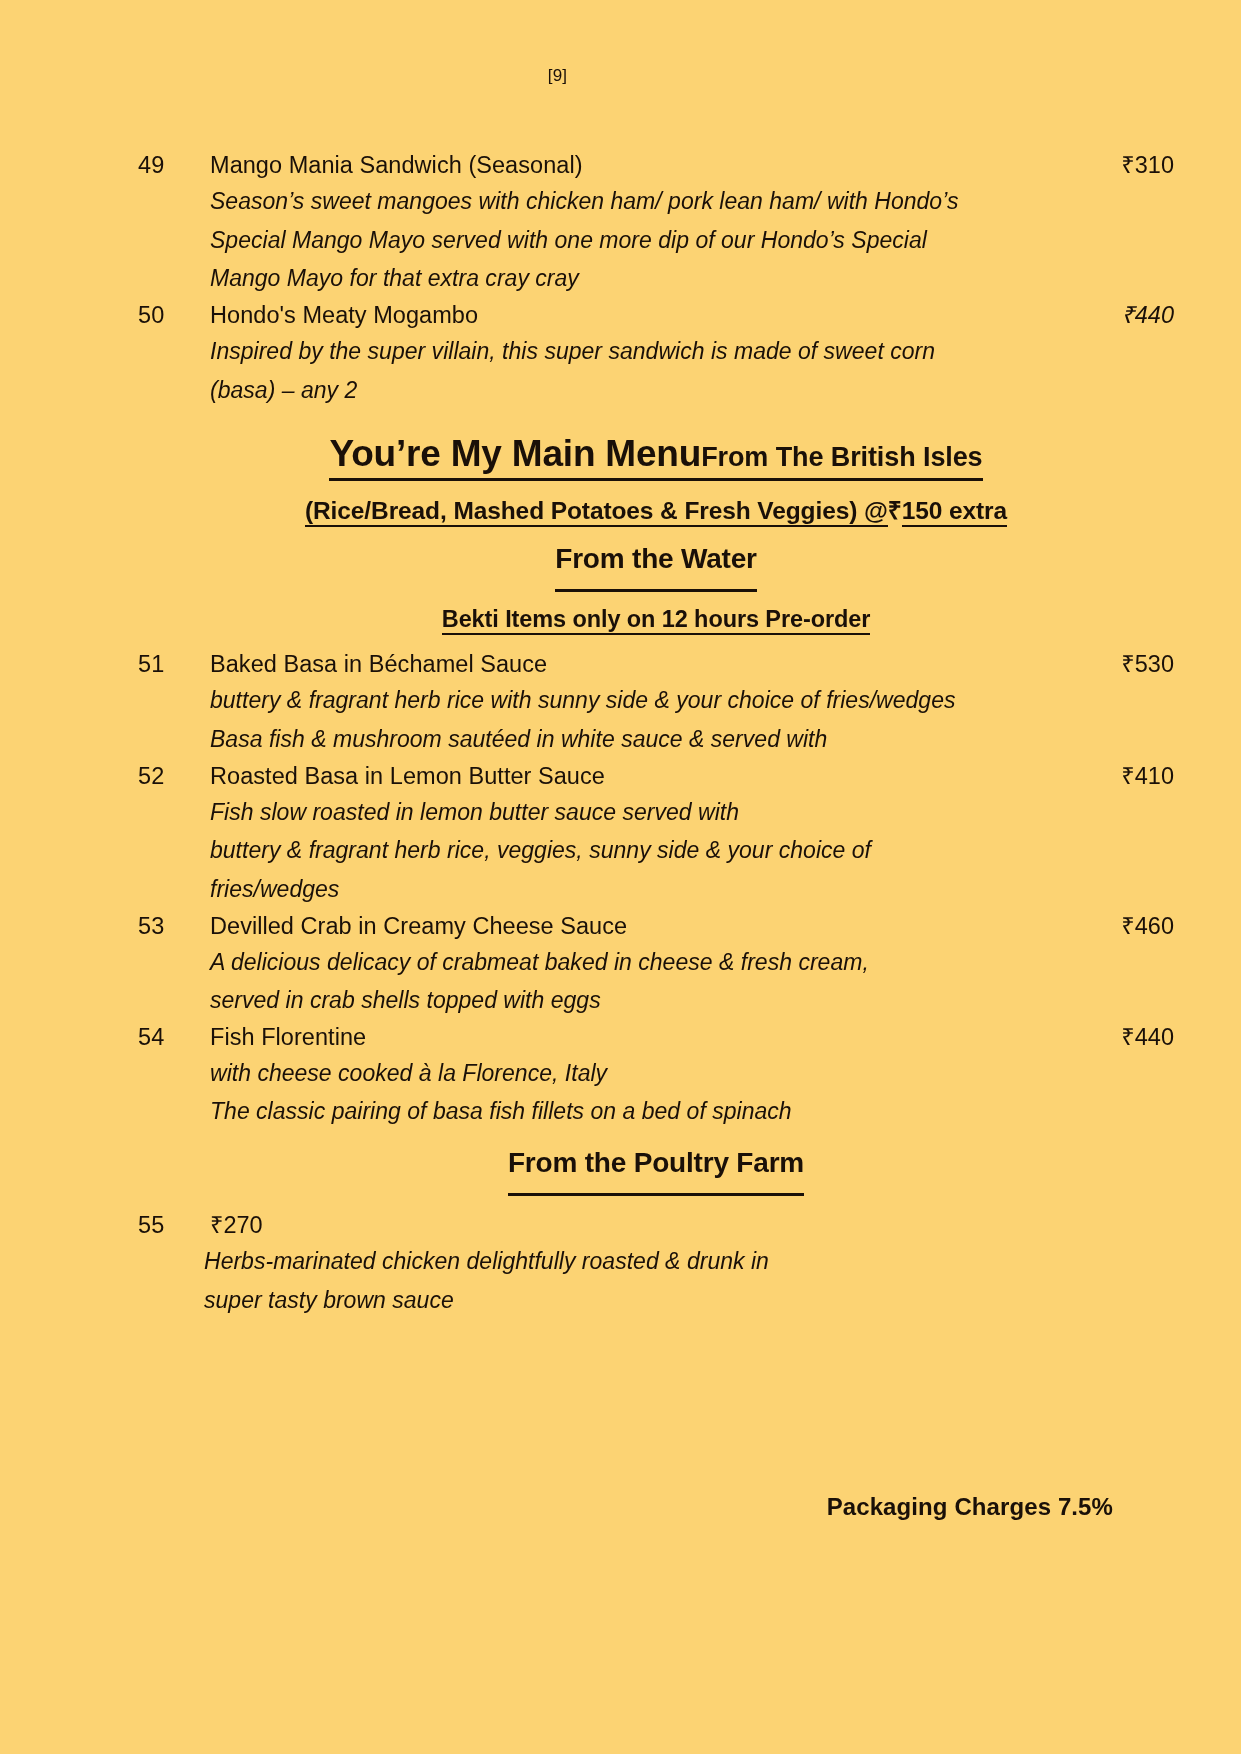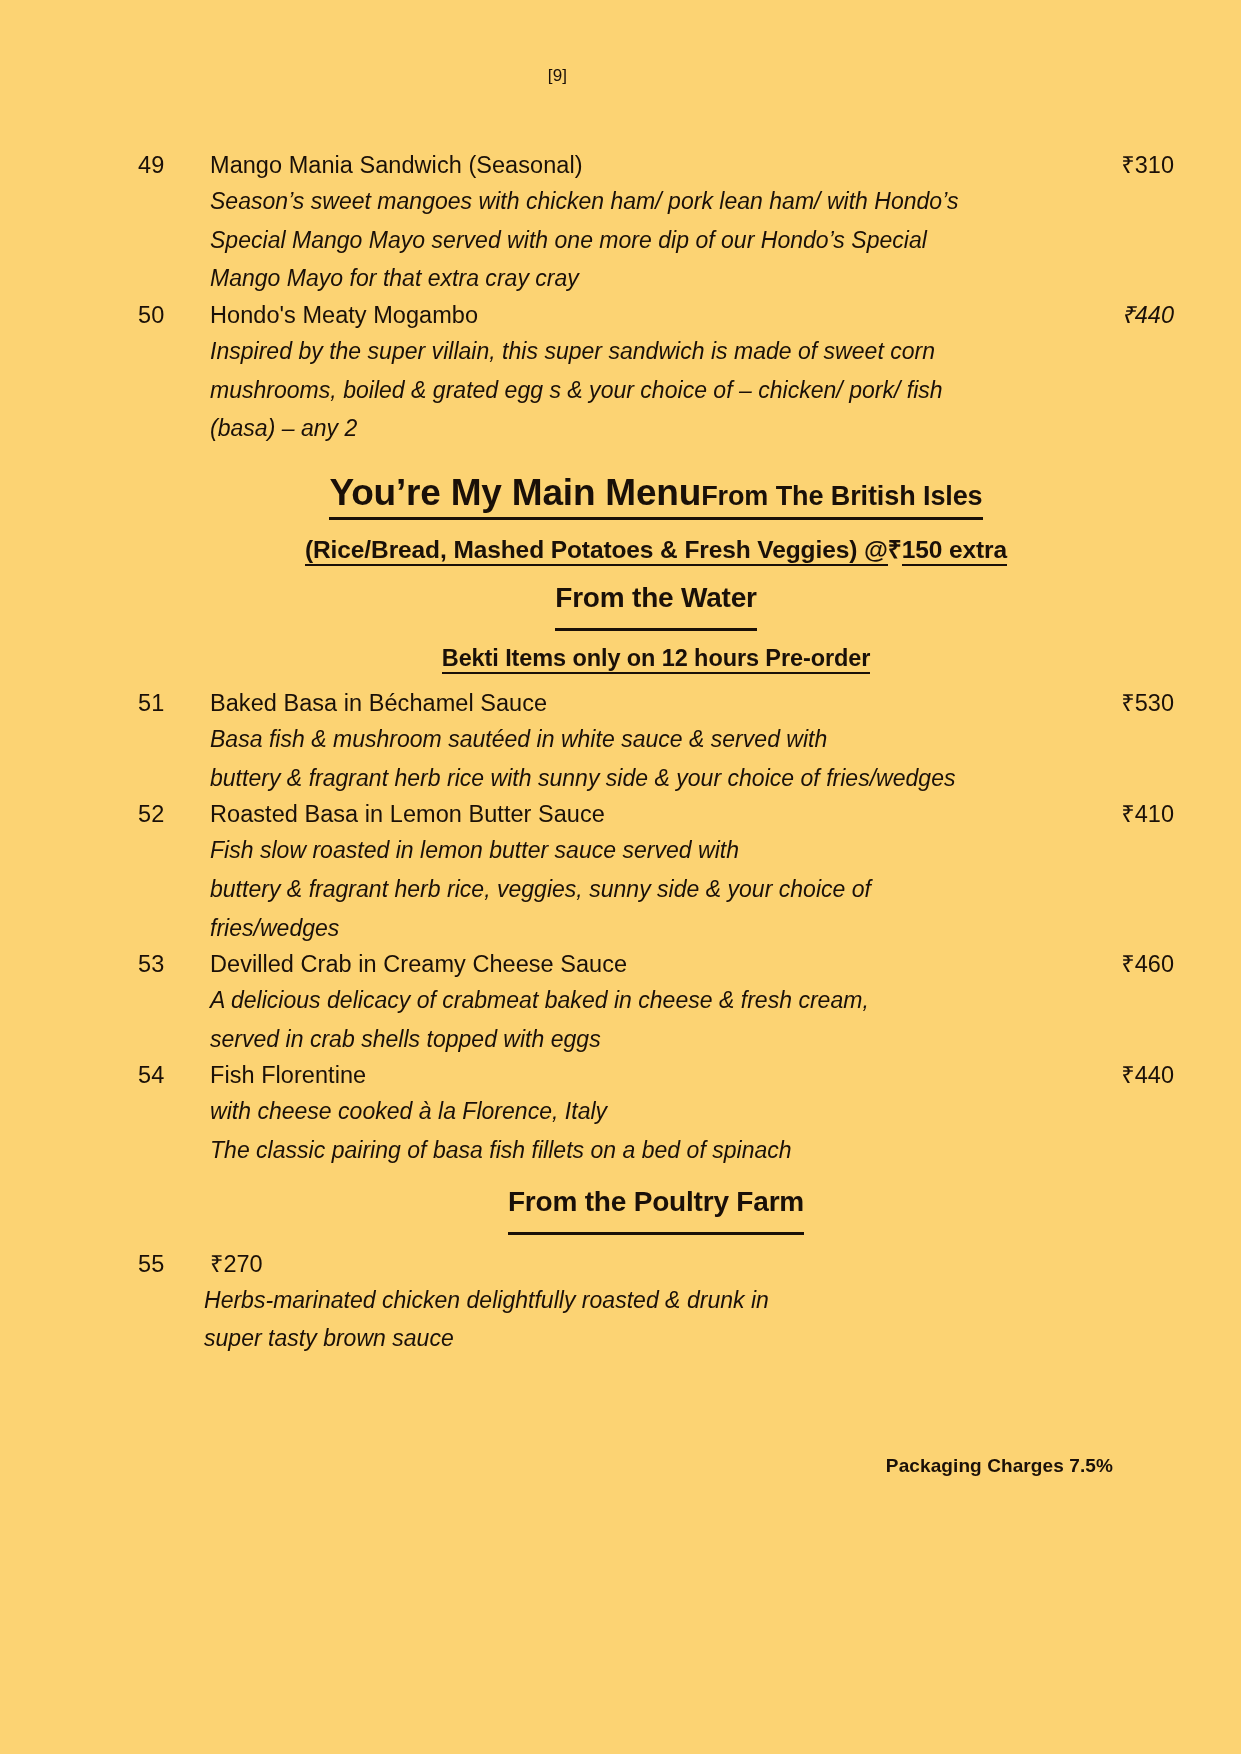--- a/index.html
+++ b/index.html
@@ -145,24 +145,24 @@
   .sub-head .u {
     display: inline-block;
     border-bottom: 2.5px solid #1a1008;
     padding-bottom: 0px;
   }
   .spacer-sm { height: 12px; }
 
   .footer {
     position: absolute;
     left: 0;
-    top: 1455px;
+    top: 1493px;
     width: 1113px;
     text-align: right;
-    font-size: 19px;
+    font-size: 24px;
     font-weight: bold;
     letter-spacing: 0.1px;
   }
 </style>
 </head>
 <body>
 
 <div class="page">
 
   <div class="page-num">[9]</div>
@@ -180,21 +180,20 @@
       <div class="desc">Mango Mayo for that extra cray cray</div>
     </div>
 
     <div class="item-block">
       <div class="item-row">
         <span class="item-num">50</span>
         <span class="item-name">Hondo's Meaty Mogambo</span>
         <span class="item-price it">₹440</span>
       </div>
       <div class="desc">Inspired by the super villain, this super sandwich is made of sweet corn</div>
-      <div class="desc">mushrooms, boiled &amp; grated egg s &amp; your choice of – chicken/ pork/ fish</div>
       <div class="desc">(basa) – any 2</div>
     </div>
 
     <div class="main-title">
       <span class="u"><span class="big">You’re My Main Menu</span><span class="small">From The British Isles</span></span>
     </div>
 
     <div class="addon-line">
       <span class="u">(Rice/Bread, Mashed Potatoes &amp; Fresh Veggies) @</span><span class="nounder">₹</span><span class="u">150 extra</span>
     </div>
@@ -207,22 +206,22 @@
     </div>
 
     <div class="spacer-sm"></div>
 
     <div class="item-block">
       <div class="item-row">
         <span class="item-num">51</span>
         <span class="item-name">Baked Basa in Béchamel Sauce</span>
         <span class="item-price">₹530</span>
       </div>
+      <div class="desc">buttery &amp; fragrant herb rice with sunny side &amp; your choice of fries/wedges</div>
       <div class="desc">Basa fish &amp; mushroom sautéed in white sauce &amp; served with</div>
-      <div class="desc">buttery &amp; fragrant herb rice with sunny side &amp; your choice of fries/wedges</div>
     </div>
 
     <div class="item-block">
       <div class="item-row">
         <span class="item-num">52</span>
         <span class="item-name">Roasted Basa in Lemon Butter Sauce</span>
         <span class="item-price">₹410</span>
       </div>
       <div class="desc">Fish slow roasted in lemon butter sauce served with</div>
       <div class="desc">buttery &amp; fragrant herb rice, veggies, sunny side &amp; your choice of</div>

